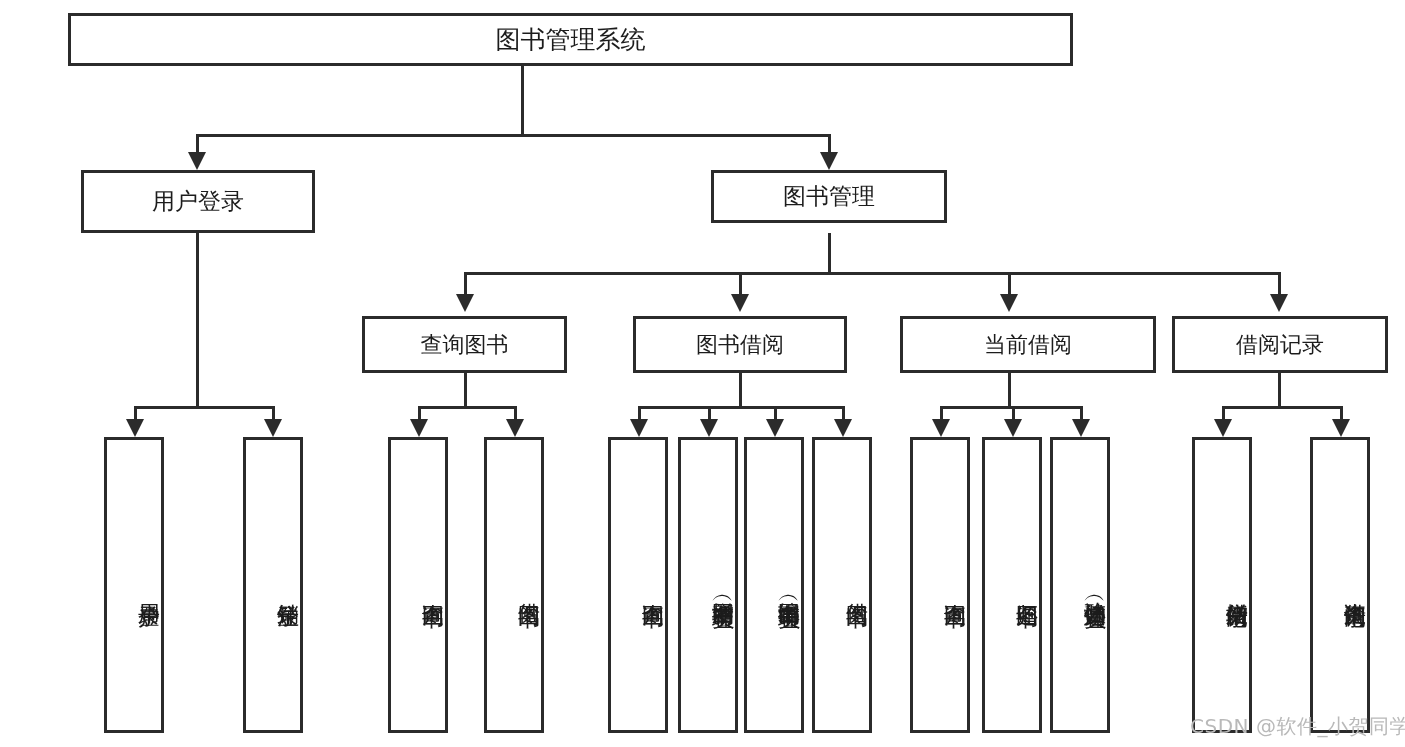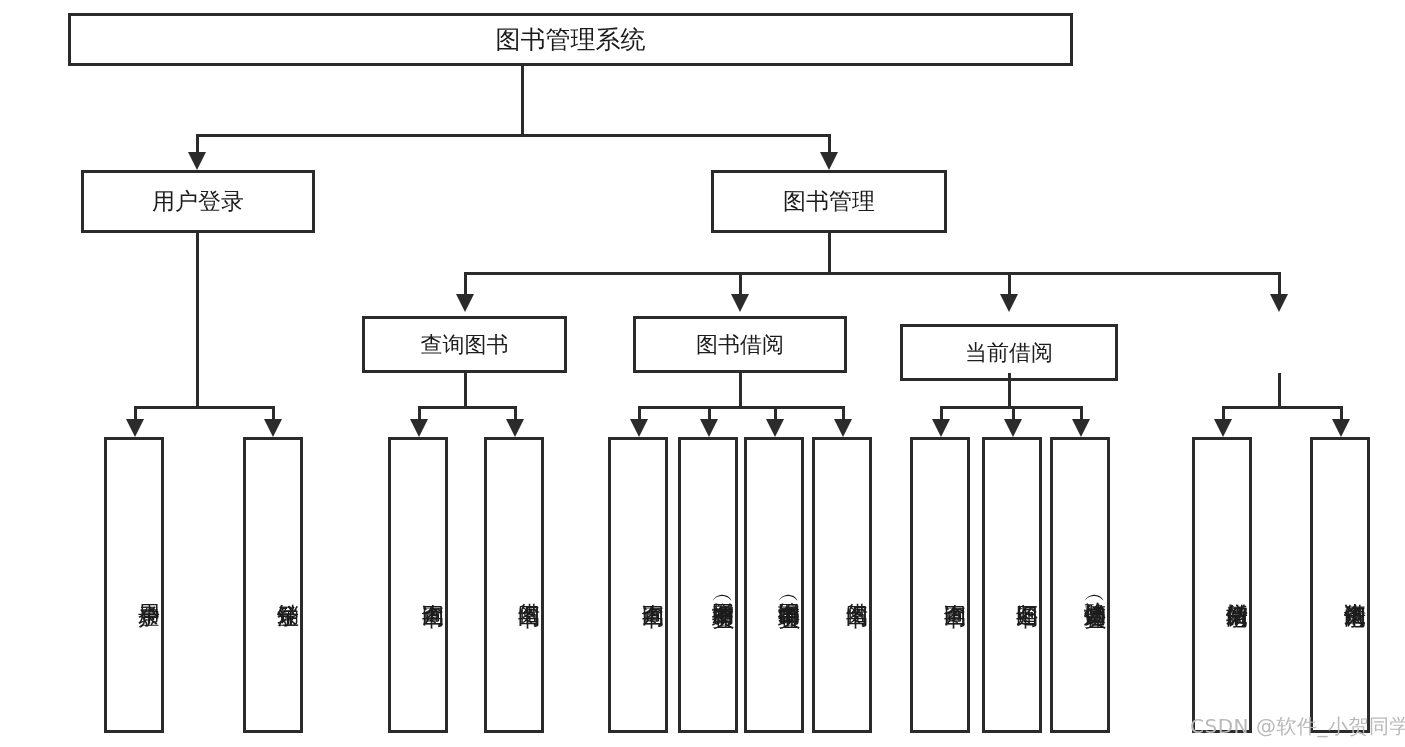--- a/index.html
+++ b/index.html
@@ -79,36 +79,39 @@
 <div id="canvas">
 
   <div class="node root" style="left:20px; top:13px; width:1005px; height:53px;">
     <span class="label">图书管理系统</span>
   </div>
 
   <div class="node lvl2" style="left:81px; top:170px; width:234px; height:63px;">
     <span class="label">用户登录</span>
   </div>
 
-  <div class="node lvl2" style="left:711px; top:170px; width:236px; height:63px;">
+  <div class="node lvl2" style="left:711px; top:170px; width:236px; height:53px;">
     <span class="label">图书管理</span>
   </div>
 
   <div class="node lvl3" style="left:362px; top:316px; width:205px; height:57px;">
     <span class="label">查询图书</span>
   </div>
 
   <div class="node lvl3" style="left:633px; top:316px; width:214px; height:57px;">
     <span class="label">图书借阅</span>
   </div>
 
-  <div class="node lvl3" style="left:900px; top:324px; width:218px; height:57px;">
+  <div class="node lvl3" style="left:900px; top:316px; width:256px; height:57px;">
     <span class="label">当前借阅</span>
   </div>
 
+  <div class="node lvl3" style="left:1172px; top:316px; width:216px; height:57px;">
+    <span class="label">借阅记录</span>
+  </div>
 
   <div class="node leaf" style="left:104px; top:437px; width:60px; height:296px;">
     <span class="label">用户登录</span>
   </div>
   <div class="node leaf" style="left:243px; top:437px; width:60px; height:296px;">
     <span class="label">注销登录</span>
   </div>
   <div class="node leaf" style="left:388px; top:437px; width:60px; height:296px;">
     <span class="label">查询图书</span>
   </div>

